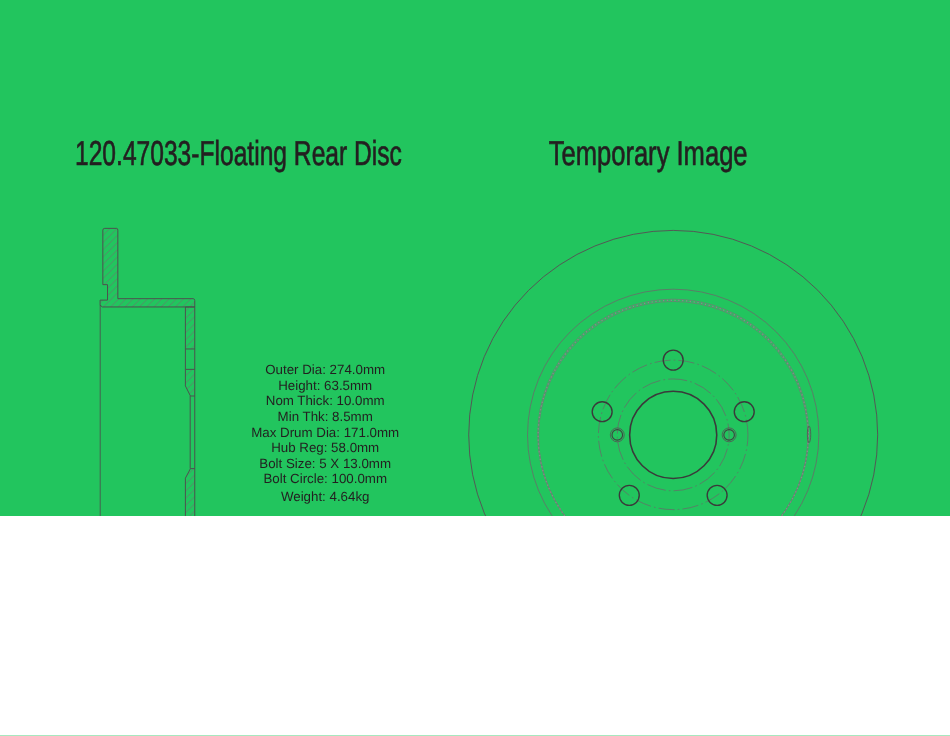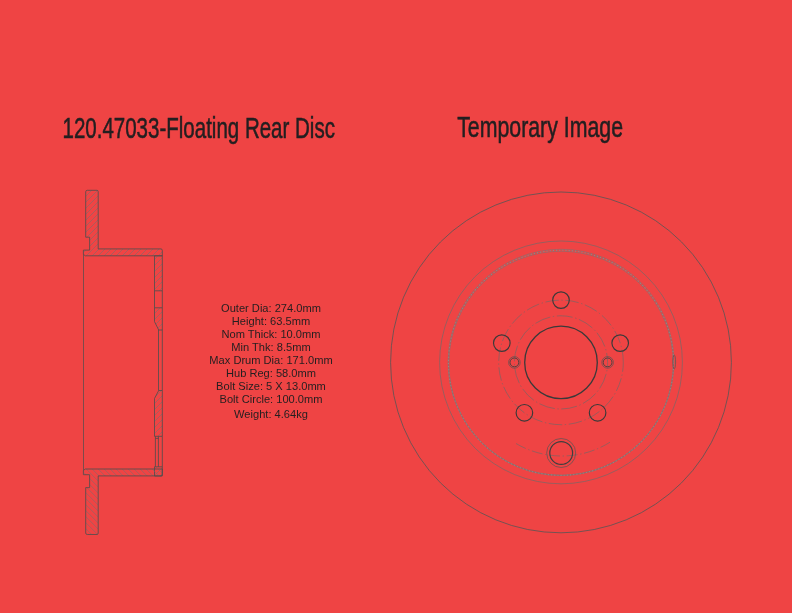--- a/index.html
+++ b/index.html
@@ -1,16 +1,16 @@
 <!DOCTYPE html>
 <html><head>
 <meta charset="utf-8">
 <style>
   html,body{margin:0;padding:0;background:#ffffff;}
-  .page{position:relative;width:792px;height:613px;background:#ef4444;overflow:hidden;
+  .page{position:relative;width:792px;height:430px;background:#22c55e;overflow:hidden;
         font-family:"Liberation Sans", sans-serif;}
   svg{position:absolute;left:0;top:0;}
 </style>
 </head>
 <body>
 <div class="page">
 <svg width="792" height="613" viewBox="0 0 792 613">
 <defs>
   <pattern id="hat" patternUnits="userSpaceOnUse" width="6" height="6">
     <path d="M-1.5,7.5 L7.5,-1.5 M-4.5,4.5 L4.5,-4.5 M1.5,10.5 L10.5,1.5" stroke="#6f6f6f" stroke-width="0.55" fill="none"></path>

